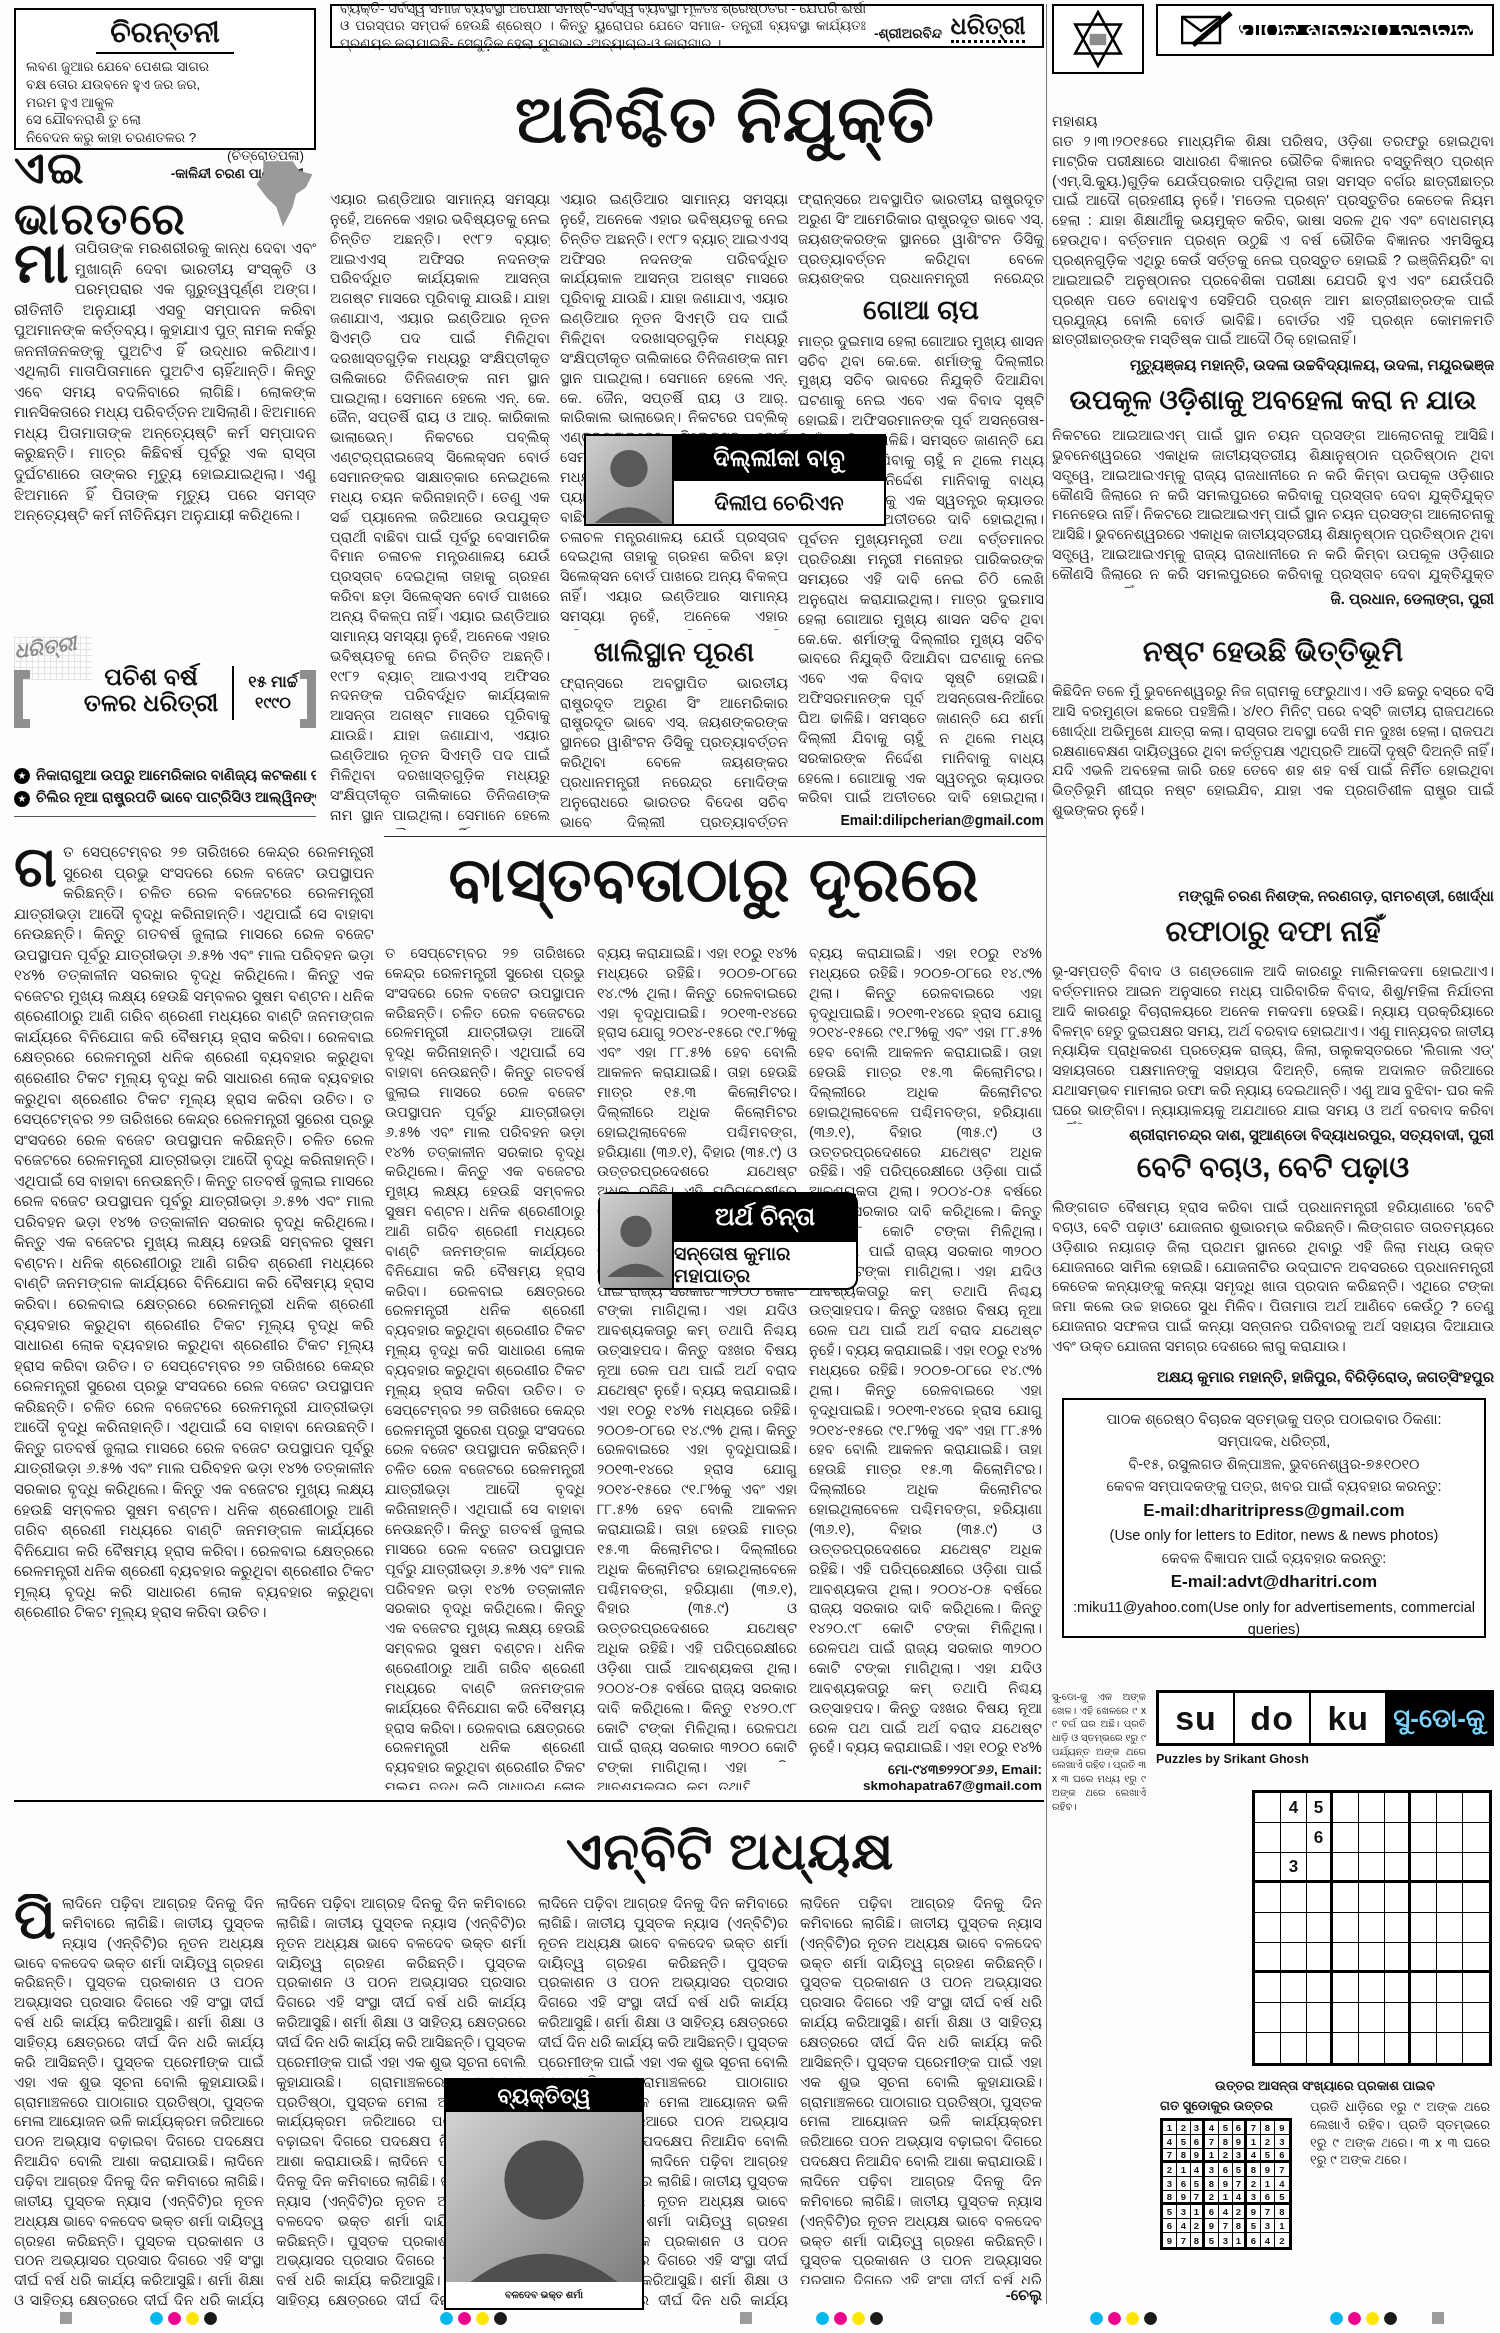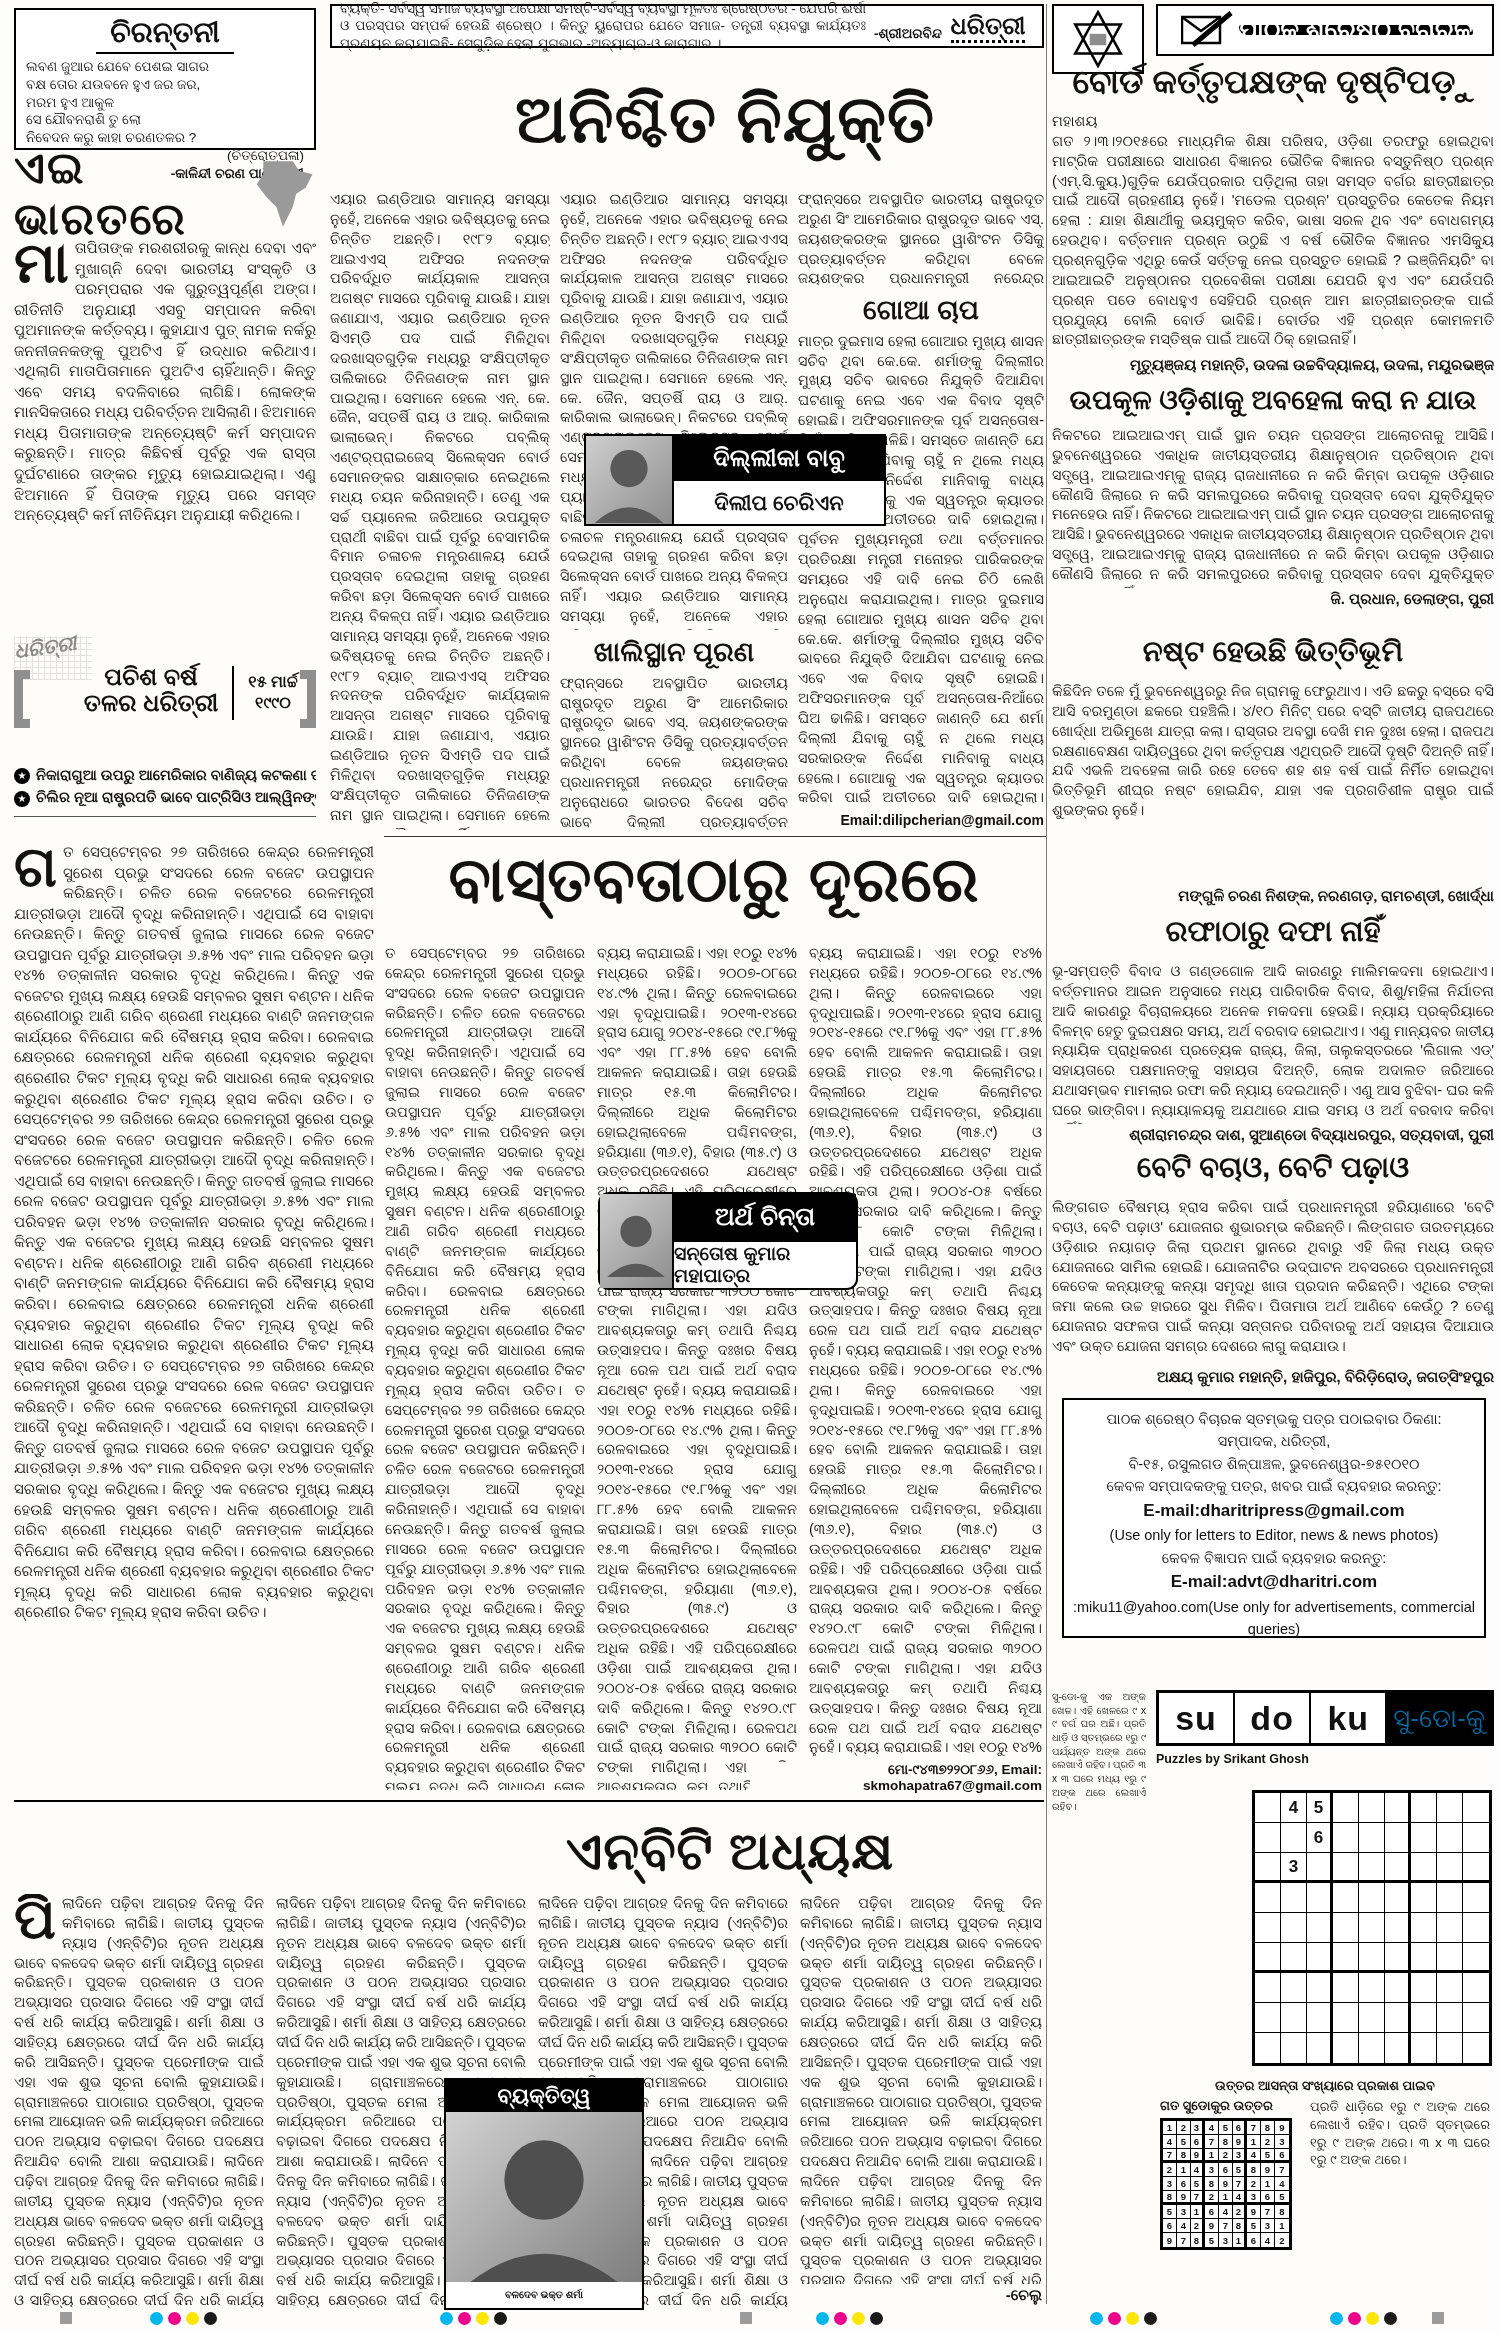--- a/index.html
+++ b/index.html
@@ -35,21 +35,21 @@
   .sgrid{display:inline-block;border:3px solid #000;background:#fff;}
   .srow{display:flex;}
   .scell{box-sizing:border-box;border-right:1px solid #000;border-bottom:1px solid #000;
          display:flex;align-items:center;justify-content:center;font-weight:bold;}
   .scell.bR{border-right:3px solid #000;} .scell.bB{border-bottom:3px solid #000;}
   .srow .scell:last-child{border-right:none;} .sgrid .srow:last-child .scell{border-bottom:none;}
   .sudoku-main .scell{width:26px;height:30px;font-size:17px;}
   .sudoku-mini .scell{width:14px;height:14px;font-size:9.5px;}
   .sud-logo{display:flex;align-items:stretch;border:3px solid #000;background:#fff;}
   .sud-seg{flex:1;display:flex;align-items:center;justify-content:center;font-weight:bold;font-size:34px;border-right:2px solid #000;letter-spacing:1px;}
-  .sud-od{flex:1.4;background:#000;color:#0369a1;display:flex;align-items:center;justify-content:center;font-weight:normal;font-size:26px;}
+  .sud-od{flex:1.4;background:#000;color:#7dd3fc;display:flex;align-items:center;justify-content:center;font-weight:bold;font-size:26px;}
   .markdot{position:absolute;width:13px;height:13px;border-radius:50%;}
   .marksq{position:absolute;width:12px;height:12px;background:#9b9b9b;}
   .ctr{display:flex;align-items:center;justify-content:center;}
   .wordmark{font-weight:bold;border-bottom:3px dotted #000;padding-bottom:1px;line-height:1;}
 </style>
 </head>
 <body>
 
 <div class="page">
 
@@ -218,21 +218,20 @@
       <svg class="sil" viewBox="0 0 60 60">
         <circle cx="30" cy="24" r="14" fill="#4f4f4f"></circle>
           <path d="M4 60 Q30 40 56 60 Z" fill="#4f4f4f"></path>
       </svg>
     </div>
     <div class="ctr" style="height:26px;font-weight:bold;font-size:10px;">ବଳଦେବ ଭକ୍ତ ଶର୍ମା</div>
   </div>
 
   <div class="abs vrule" style="left:1046px;top:4px;width:1px;height:2300px;"></div>
 
-  <div class="abs letterhead" style="left:1052px;top:64px;width:442px;font-size:33px;">ବୋର୍ଡ କର୍ତ୍ତୃପକ୍ଷଙ୍କ ଦୃଷ୍ଟିପଡ଼ୁ</div>
   <div class="abs body-text" style="left:1052px;top:112px;width:442px;height:244px;">
     <div>ମହାଶୟ</div>
     <span class="fillb">ଗତ ୨।୩।୨୦୧୫ରେ ମାଧ୍ୟମିକ ଶିକ୍ଷା ପରିଷଦ, ଓଡ଼ିଶା ତରଫରୁ ହୋଇଥିବା ମାଟ୍ରିକ ପରୀକ୍ଷାରେ ସାଧାରଣ ବିଜ୍ଞାନର ଭୌତିକ ବିଜ୍ଞାନର ବସ୍ତୁନିଷ୍ଠ ପ୍ରଶ୍ନ (ଏମ୍.ସି.କ୍ୟୁ.)ଗୁଡ଼ିକ ଯେଉଁପ୍ରକାର ପଡ଼ିଥିଲା ତାହା ସମସ୍ତ ବର୍ଗର ଛାତ୍ରୀଛାତ୍ର ପାଇଁ ଆଦୌ ଗ୍ରହଣୀୟ ନୁହେଁ। 'ମଡେଲ ପ୍ରଶ୍ନ' ପ୍ରସ୍ତୁତିର କେତେକ ନିୟମ ହେଲା : ଯାହା ଶିକ୍ଷାର୍ଥୀକୁ ଭୟମୁକ୍ତ କରିବ, ଭାଷା ସରଳ ଥିବ ଏବଂ ବୋଧଗମ୍ୟ ହେଉଥିବ। ବର୍ତ୍ତମାନ ପ୍ରଶ୍ନ ଉଠୁଛି ଏ ବର୍ଷ ଭୌତିକ ବିଜ୍ଞାନର ଏମସିକ୍ୟୁ ପ୍ରଶ୍ନଗୁଡ଼ିକ ଏଥିରୁ କେଉଁ ସର୍ତ୍ତକୁ ନେଇ ପ୍ରସ୍ତୁତ ହୋଇଛି ? ଇଞ୍ଜିନିୟରିଂ ବା ଆଇଆଇଟି ଅନୁଷ୍ଠାନର ପ୍ରବେଶିକା ପରୀକ୍ଷା ଯେପରି ହୁଏ ଏବଂ ଯେଉଁପରି ପ୍ରଶ୍ନ ପଡେ ବୋଧହୁଏ ସେହିପରି ପ୍ରଶ୍ନ ଆମ ଛାତ୍ରୀଛାତ୍ରଙ୍କ ପାଇଁ ପ୍ରଯୁଜ୍ୟ ବୋଲି ବୋର୍ଡ ଭାବିଛି। ବୋର୍ଡର ଏହି ପ୍ରଶ୍ନ କୋମଳମତି ଛାତ୍ରୀଛାତ୍ରଙ୍କ ମସ୍ତିଷ୍କ ପାଇଁ ଆଦୌ ଠିକ୍ ହୋଇନାହିଁ।</span>
   </div>
   <div class="abs sig" style="left:1052px;top:356px;width:442px;">ମୃତ୍ୟୁଞ୍ଜୟ ମହାନ୍ତି, ଉଦଳା ଉଚ୍ଚବିଦ୍ୟାଳୟ, ଉଦଳା, ମୟୂରଭଞ୍ଜ</div>
 
   <div class="abs letterhead" style="left:1052px;top:386px;width:442px;font-size:27px;">ଉପକୂଳ ଓଡ଼ିଶାକୁ ଅବହେଳା କରା ନ ଯାଉ</div>
   <div class="abs body-text" style="left:1052px;top:426px;width:442px;height:162px;">
     <span class="fillb">ନିକଟରେ ଆଇଆଇଏମ୍ ପାଇଁ ସ୍ଥାନ ଚୟନ ପ୍ରସଙ୍ଗ ଆଲୋଚନାକୁ ଆସିଛି। ଭୁବନେଶ୍ୱରରେ ଏକାଧିକ ଜାତୀୟସ୍ତରୀୟ ଶିକ୍ଷାନୁଷ୍ଠାନ ପ୍ରତିଷ୍ଠାନ ଥିବା ସତ୍ତ୍ୱେ, ଆଇଆଇଏମ୍‌କୁ ରାଜ୍ୟ ରାଜଧାନୀରେ ନ କରି କିମ୍ବା ଉପକୂଳ ଓଡ଼ିଶାର କୌଣସି ଜିଲାରେ ନ କରି ସମଲପୁରରେ କରିବାକୁ ପ୍ରସ୍ତାବ ଦେବା ଯୁକ୍ତିଯୁକ୍ତ ମନେହେଉ ନାହିଁ। ନିକଟରେ ଆଇଆଇଏମ୍ ପାଇଁ ସ୍ଥାନ ଚୟନ ପ୍ରସଙ୍ଗ ଆଲୋଚନାକୁ ଆସିଛି। ଭୁବନେଶ୍ୱରରେ ଏକାଧିକ ଜାତୀୟସ୍ତରୀୟ ଶିକ୍ଷାନୁଷ୍ଠାନ ପ୍ରତିଷ୍ଠାନ ଥିବା ସତ୍ତ୍ୱେ, ଆଇଆଇଏମ୍‌କୁ ରାଜ୍ୟ ରାଜଧାନୀରେ ନ କରି କିମ୍ବା ଉପକୂଳ ଓଡ଼ିଶାର କୌଣସି ଜିଲାରେ ନ କରି ସମଲପୁରରେ କରିବାକୁ ପ୍ରସ୍ତାବ ଦେବା ଯୁକ୍ତିଯୁକ୍ତ ମନେହେଉ ନାହିଁ।</span>
   </div>

